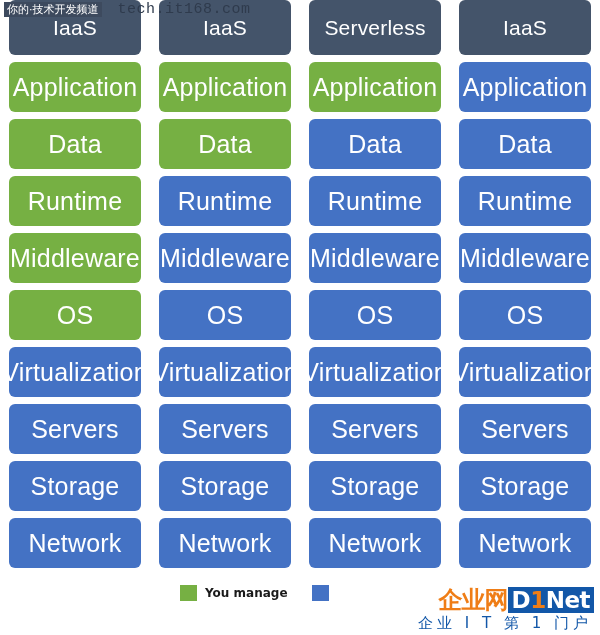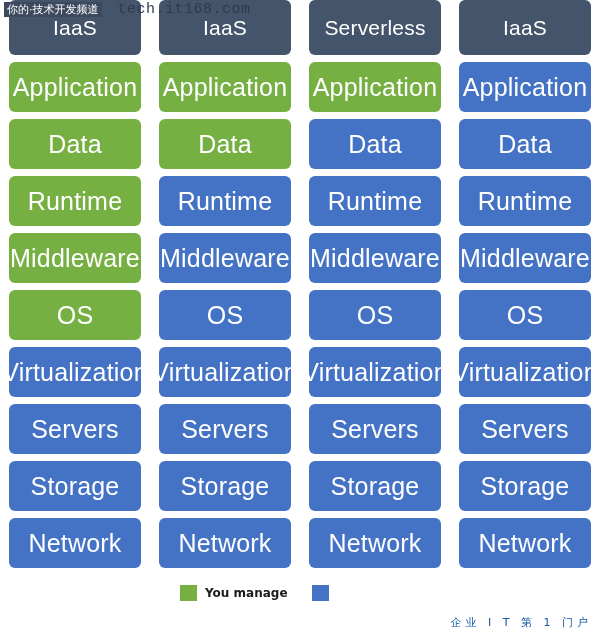--- a/index.html
+++ b/index.html
@@ -143,24 +143,24 @@
     letter-spacing: -0.5px;
     font-family: "DejaVu Sans", sans-serif;
     display: flex;
     align-items: center;
   }
   #logo .logo-en .one {
     color: #ef7d16;
   }
   #logo .logo-tagline {
     color: #1257a8;
-    font-size: 11px;
+    font-size: 15px;
     letter-spacing: 4px;
     line-height: 16px;
-    margin-top: 19px;
+    margin-top: 2px;
     font-family: "DejaVu Sans", sans-serif;
     text-align: right;
     padding-right: 2px;
   }
 </style>
 </head>
 <body>
 
 <div id="watermark">
   <span class="wm-cn">你的·技术开发频道</span>
@@ -222,14 +222,22 @@
     <div class="legend-row">
       <span class="legend-swatch manage"></span>
       <span class="legend-label">You manage</span>
     </div>
     <div class="legend-row">
       <span class="legend-swatch service"></span>
     </div>
   </div>
 
 <div id="logo">
+  <div class="logo-main">
+    <span class="logo-cn">企业网</span>
+    <span class="logo-en">
+        <span>D</span>
+        <span class="one">1</span>
+        <span>Net</span>
+      </span>
+  </div>
   <div class="logo-tagline">企业 I T 第 1 门户</div>
 </div>
 
 </body></html>

